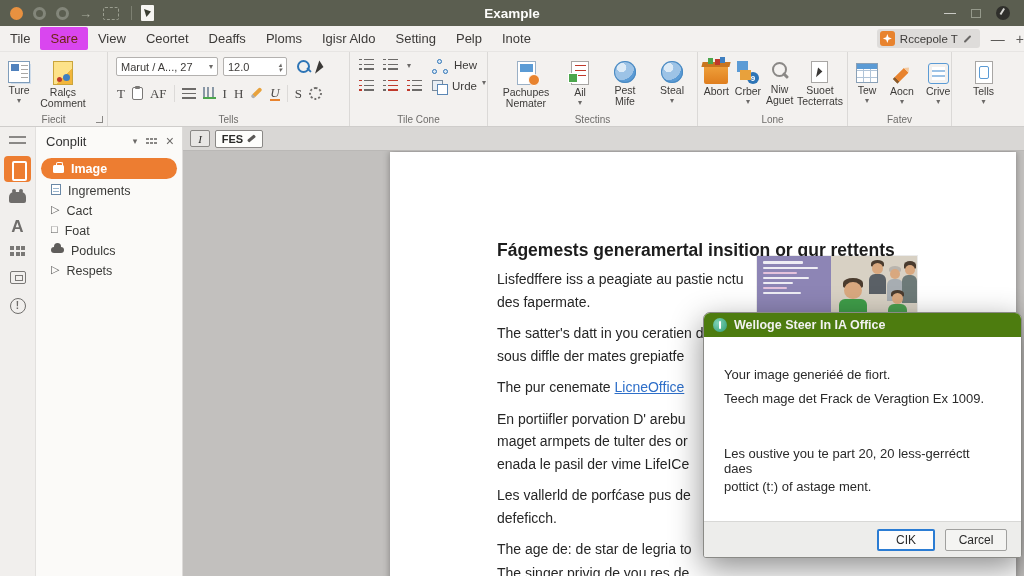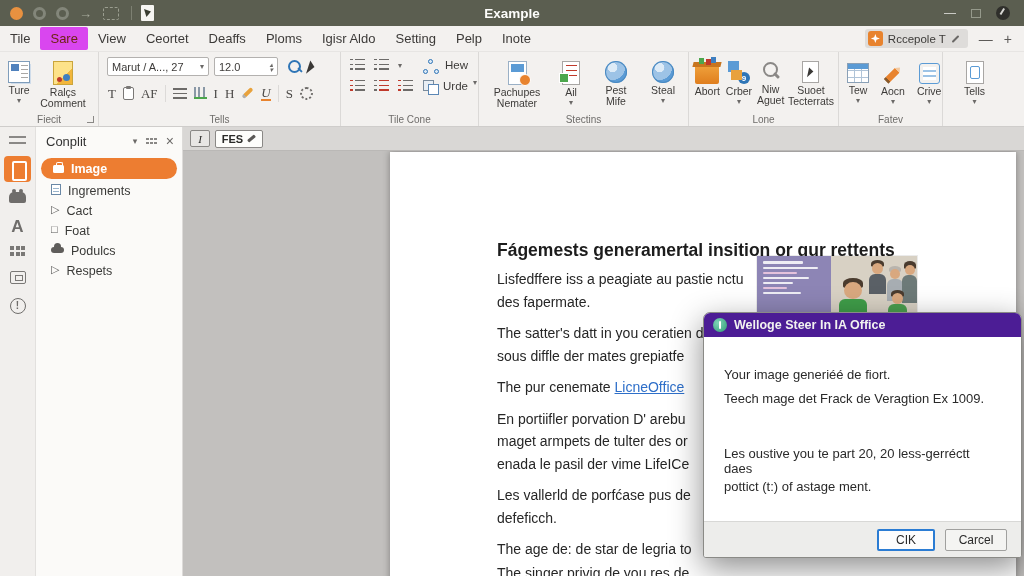--- a/index.html
+++ b/index.html
@@ -23,21 +23,21 @@
   .tb-ctrls{margin-left:auto;display:flex;align-items:center;gap:15px;padding-right:14px;z-index:2}
   .tb-min{font-size:12px;color:#d8d8d4;line-height:1}
   .tb-max{width:10px;height:9px;border:1px solid #9599 8b;border:1px solid #95998b}
   .tb-close{width:14px;height:14px;border-radius:50%;background:#2f2f2b;position:relative}
   .tb-close::after{content:"";position:absolute;left:5px;top:3px;width:4px;height:7px;border-left:2px solid #d8d8d4;transform:rotate(32deg)}
 
   
   .mb{position:absolute;top:26px;left:0;width:1024px;height:26px;background:#f3f1ef;display:flex;align-items:center;border-bottom:1px solid #e7e5e3}
   .mb-item{font-size:13px;color:#3c3a38;padding:4px 10px}
   .mb-item.active{background:#d946ef;color:#6d2514;border-radius:2px}
-  .mb-right{margin-left:auto;display:flex;align-items:center;gap:11px;padding-right:12px}
+  .mb-right{margin-left:auto;display:flex;align-items:center;gap:11px;padding-right:0}
   .mb-pill{display:flex;align-items:center;gap:5px;background:#dedcda;border-radius:3px;padding:2px 8px 2px 3px;font-size:11.5px;color:#3c3a38}
   .mb-pill-ic{width:15px;height:15px;border-radius:3px;background:#e8832e;position:relative}
   .mb-pill-ic::after{content:"";position:absolute;inset:3px;background:#fff;clip-path:polygon(50% 0,63% 37%,100% 50%,63% 63%,50% 100%,37% 63%,0 50%,37% 37%)}
   .mb-pill-pen{width:9px;height:2px;background:#6a6866;transform:rotate(-45deg);border-radius:1px}
   .mb-gly{font-size:14px;color:#5c5a58;line-height:1}
 
   
   .rb{position:absolute;top:52px;left:0;width:1024px;height:75px;background:#f3f1ef;border-bottom:1px solid #cfcdcb;display:flex}
   .rg{position:relative;border-right:1px solid #dbd9d7;height:100%;flex:none}
   .rg-label{position:absolute;bottom:1px;left:0;right:0;text-align:center;font-size:10px;color:#6e6c6a;white-space:nowrap}
@@ -172,21 +172,21 @@
   .ph-l{width:74px;background:#8d85b5;padding:5px 6px;display:flex;flex-direction:column;gap:3px}
   .ph-l i{height:2px;background:rgba(255,255,255,.85);border-radius:1px}
   .ph-l i.pk{background:#e4c2dc}
   .ph-r{flex:1;background:#d8d1c4;position:relative;overflow:hidden}
   .photo .head{position:absolute;border-radius:50%;background:#d9a87f}
   .photo .hair{position:absolute;border-radius:50% 50% 20% 20%;background:#4a3b2e}
   .photo .bod{position:absolute;border-radius:6px 6px 0 0}
 
   
   .dlg{position:absolute;left:703px;top:312px;width:319px;height:246px;background:#fff;border:1px solid #8a8a86;border-radius:7px 7px 3px 3px;box-shadow:0 10px 32px rgba(0,0,0,.45);z-index:50;overflow:hidden}
-  .dlg-title{height:24px;background:#4c1d95;display:flex;align-items:center;color:#f2f2f0;font-size:12.5px;font-weight:bold}
+  .dlg-title{height:24px;background:#4d7c0f;display:flex;align-items:center;color:#f2f2f0;font-size:12.5px;font-weight:bold}
   .dlg-ic{width:14px;height:14px;border-radius:50%;background:radial-gradient(circle at 35% 35%,#7fd4b8,#2f9a74);margin:0 7px 0 9px;position:relative}
   .dlg-ic::after{content:"";position:absolute;left:6px;top:3px;width:2px;height:8px;background:#fff;border-radius:1px}
   .dlg-body{padding:30px 20px 0;font-size:13px;color:#2a2a2a}
   .dlg-l1{margin-bottom:9px}
   .dlg-l2{margin-bottom:40px}
   .dlg-l3{margin-bottom:3px}
   .dlg-foot{position:absolute;left:0;right:0;bottom:0;height:36px;background:#ededeb;border-top:1px solid #d8d8d6;display:flex;align-items:center;justify-content:flex-end;gap:10px;padding-right:14px}
   .btn{height:22px;font-size:12px;color:#2a2a2a;display:flex;align-items:center;justify-content:center;border-radius:2px;font-family:"Liberation Sans",sans-serif}
   .btn-ok{width:58px;background:#fdfdfd;border:2px solid #2b7cd3}
   .btn-cancel{width:62px;background:#f4f4f2;border:1px solid #a0a09e}
@@ -231,21 +231,21 @@
         <span>Rccepole T</span>
         <span class="mb-pill-pen"></span>
       </div>
       <span class="mb-gly">—</span>
       <span class="mb-gly">+</span>
     </div>
   </div>
 
   <div class="rb">
 
-    <div class="rg" style="width:99px">
+    <div class="rg" style="width:108px">
       <div class="g1">
         <div class="bb">
           <span class="ic-ture"></span>
           <span class="lbl">Ture</span>
           <span class="caret">▾</span>
         </div>
         <div class="bb">
           <span class="ic-ralcs"></span>
           <span class="lbl" style="width:58px">Ralçs Comment</span>
         </div>

